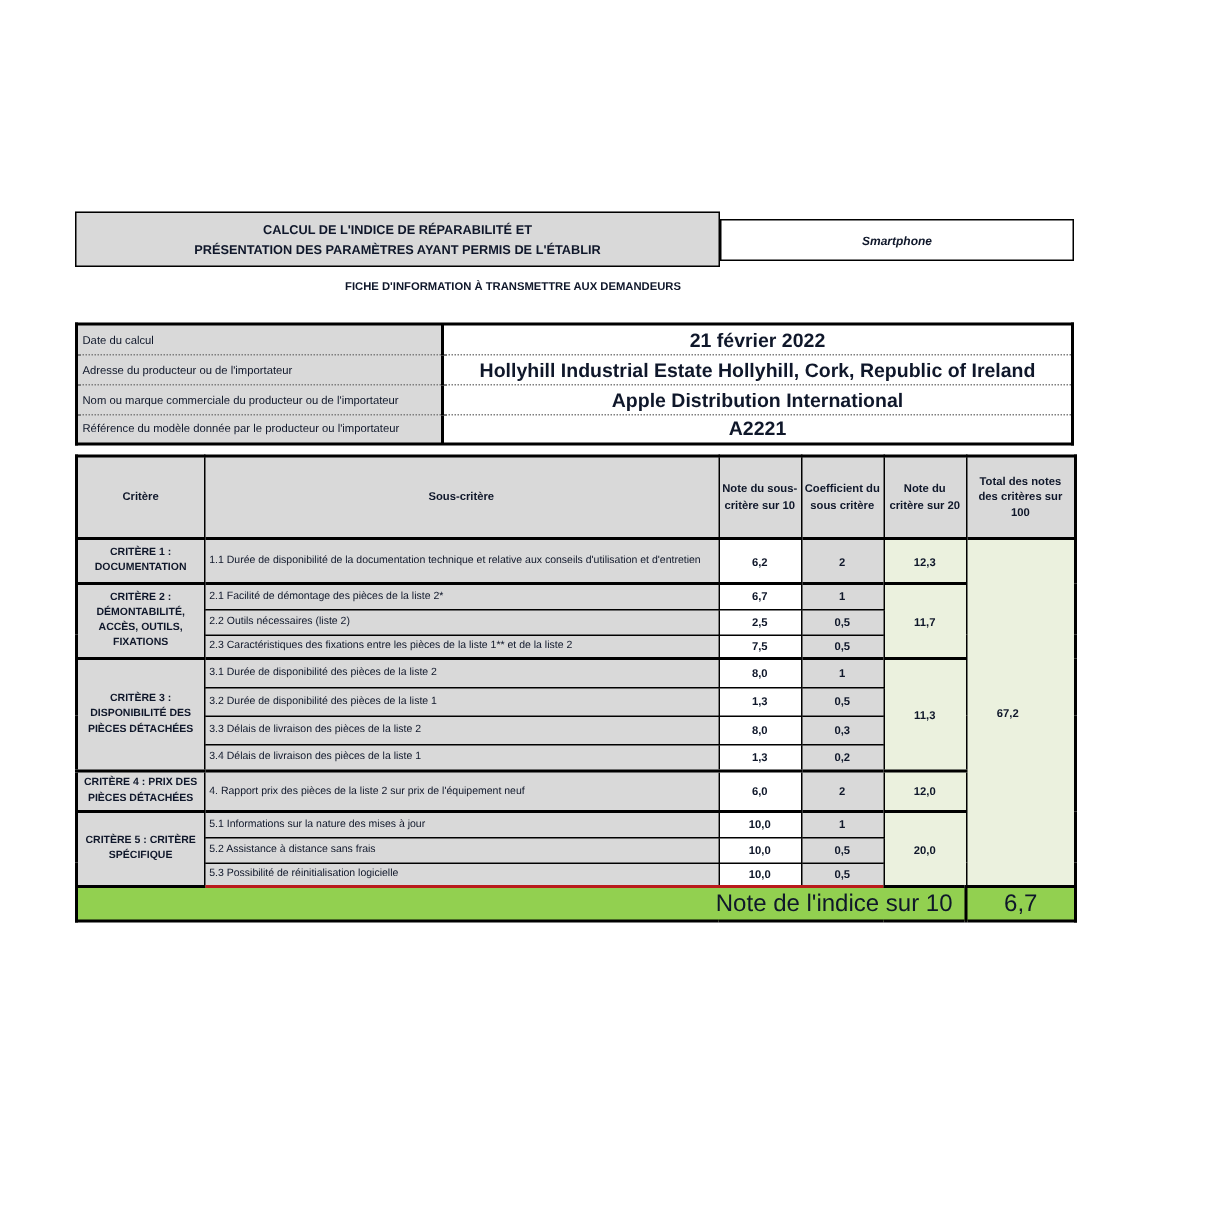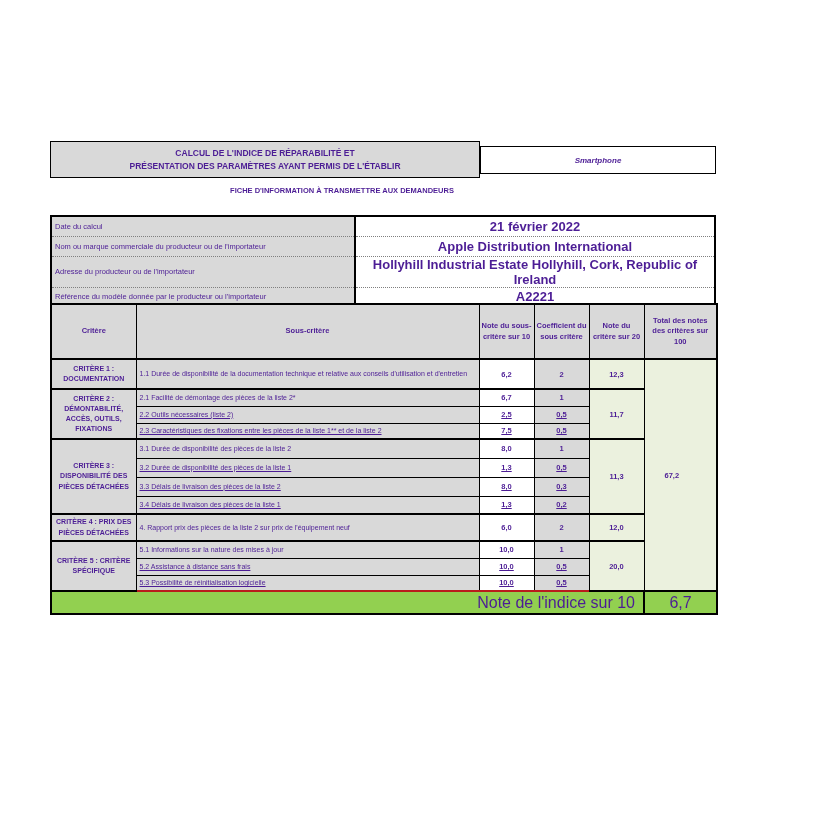--- a/index.html
+++ b/index.html
@@ -1,18 +1,18 @@
 <!DOCTYPE html>
 <html><head>
 <meta charset="utf-8">
 <style>
   html,body { margin:0; padding:0; background:#fff; }
   .page {
     position:relative; width:815px; height:815px; background:#ffffff;
-    font-family:"Liberation Sans", sans-serif; color:#4c1d95; overflow:hidden;
+    font-family:"Liberation Sans", sans-serif; color:#0f172a; overflow:hidden;
   }
   .doc { position:absolute; left:50px; top:141px; width:666px; }
 
   
   .title-box {
     position:absolute; left:0; top:0; width:430px; height:37px;
     background:#d9d9d9; border:1.5px solid #000; box-sizing:border-box;
     display:flex; flex-direction:column; justify-content:center; align-items:center;
     font-weight:bold; font-size:8.5px; line-height:1.5; text-align:center;
   }
@@ -31,41 +31,41 @@
 
   
   .info-table {
     position:absolute; left:0; top:74px; width:666px;
     border-collapse:collapse; table-layout:fixed;
     border:2px solid #000;
   }
   .info-table td { padding:0; height:20px; box-sizing:border-box; }
   .info-table tr + tr td { border-top:1px dotted #7f7f7f; }
   .info-table td.label {
-    width:304px; background:#d9d9d9; border-right:2px solid #000;
+    width:244px; background:#d9d9d9; border-right:2px solid #000;
     font-size:7.5px; padding-left:3px;
   }
   .info-table td.value { font-size:13px; font-weight:bold; text-align:center; }
 
   
   .main-table {
     position:absolute; left:0; top:162px; width:666px;
     border-collapse:collapse; table-layout:fixed;
     border:2px solid #000;
   }
   .main-table td {
     border:1px solid #000; padding:0 2px; box-sizing:border-box;
     font-size:7px; vertical-align:middle;
   }
   .main-table tr.thead td {
     background:#d9d9d9; font-weight:bold; font-size:7.5px; text-align:center;
     line-height:1.35; border-bottom:2px solid #000;
   }
   .main-table tr.group-start td { border-top:2px solid #000; }
-  .main-table tr.dotted td { border-top:1px dotted #7f7f7f;text-decoration:underline; }
+  .main-table tr.dotted td { border-top:1px dotted #7f7f7f; }
   .main-table td.crit {
     background:#d9d9d9; font-weight:bold; text-align:center; line-height:1.45;
     border-top:2px solid #000; border-bottom:2px solid #000;
   }
   .main-table td.sub { background:#d9d9d9; text-align:left; padding-left:3px; line-height:1.35; }
   .main-table td.note { background:#ffffff; font-weight:bold; text-align:center; font-size:7.5px; }
   .main-table td.coeff { background:#d9d9d9; font-weight:bold; text-align:center; font-size:7.5px; }
   .main-table td.n20 {
     background:#ebf1de; font-weight:bold; text-align:center; font-size:7.5px;
     border-top:2px solid #000; border-bottom:2px solid #000;
@@ -105,26 +105,26 @@
       <div>FICHE D'INFORMATION À TRANSMETTRE AUX DEMANDEURS</div>
     </div>
 
     <table class="info-table">
       <tbody>
           <tr>
         <td class="label">Date du calcul</td>
         <td class="value">21 février 2022</td>
       </tr>
       <tr>
+        <td class="label">Adresse du producteur ou de l'importateur</td>
+        <td class="value">Hollyhill Industrial Estate Hollyhill, Cork, Republic of Ireland</td>
+      </tr>
+      <tr>
         <td class="label">Nom ou marque commerciale du producteur ou de l'importateur</td>
         <td class="value">Apple Distribution International</td>
-      </tr>
-      <tr>
-        <td class="label">Adresse du producteur ou de l'importateur</td>
-        <td class="value">Hollyhill Industrial Estate Hollyhill, Cork, Republic of Ireland</td>
       </tr>
       <tr>
         <td class="label">Référence du modèle donnée par le producteur ou l'importateur</td>
         <td class="value">A2221</td>
       </tr>
     </tbody>
       </table>
 
     <table class="main-table">
       <colgroup>

